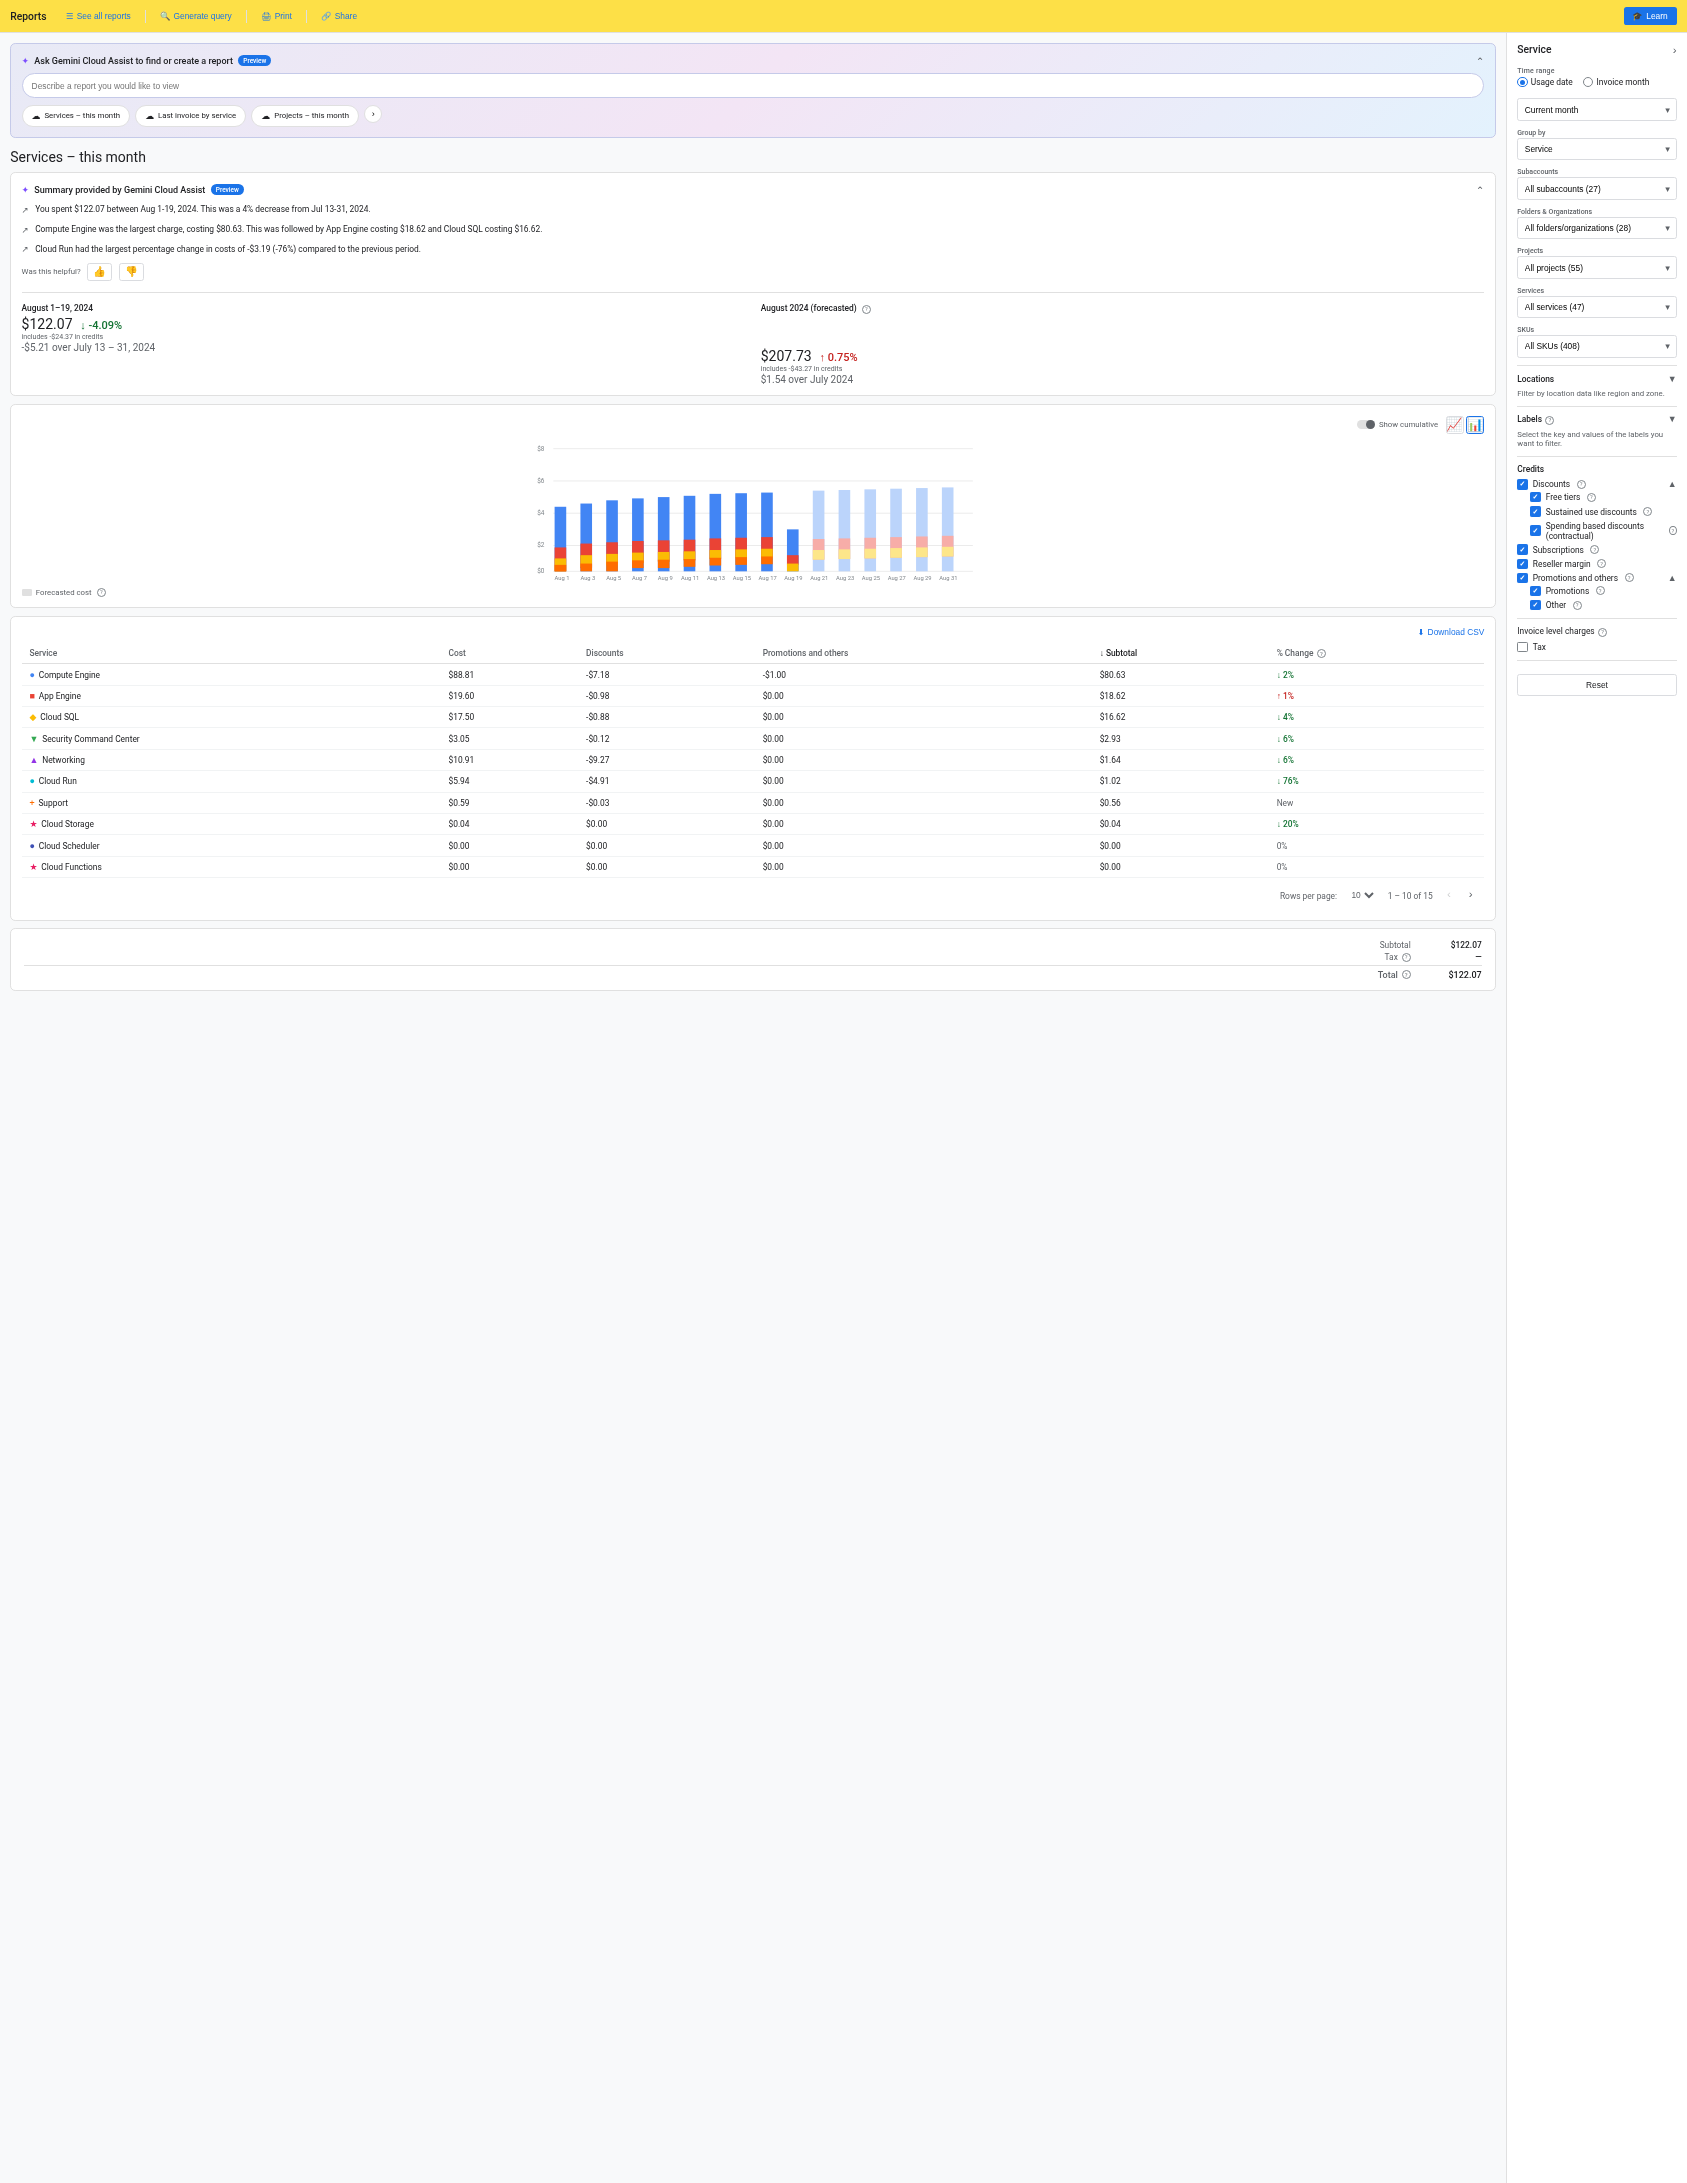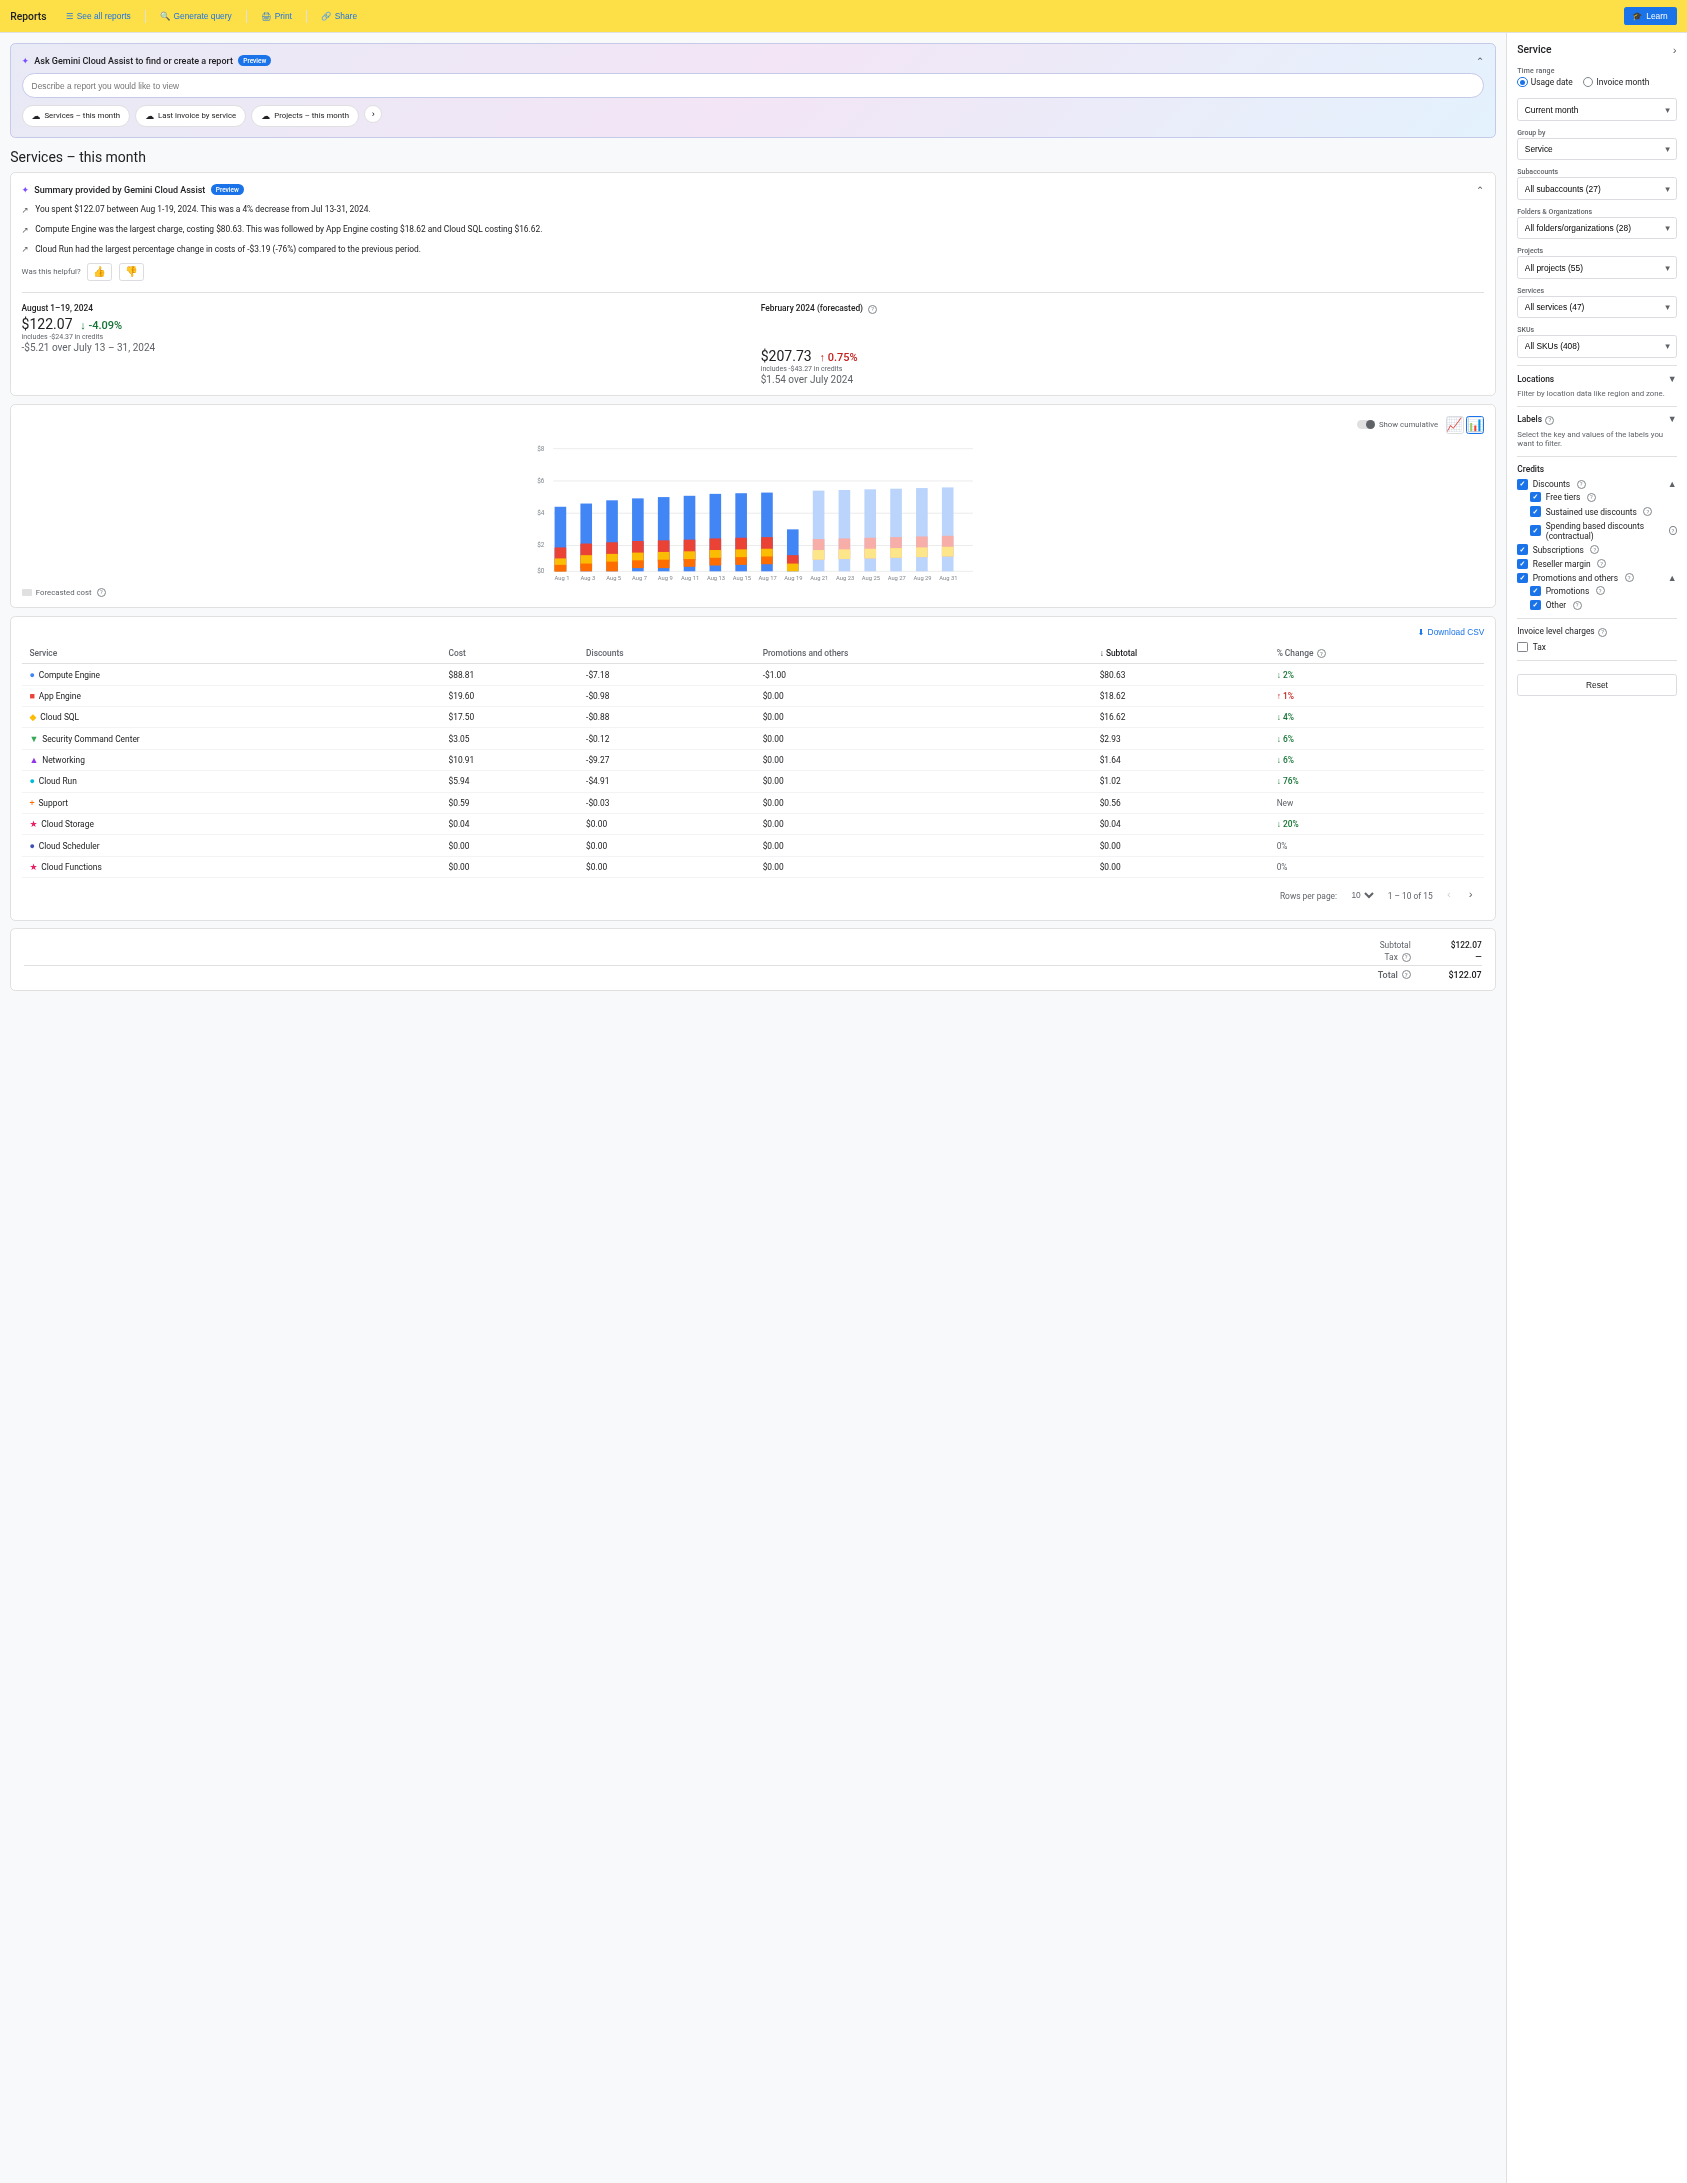--- a/index.html
+++ b/index.html
@@ -211,21 +211,21 @@
             <div class="metric-change down">
               <span>↓</span>
               <span>-4.09%</span>
             </div>
           </div>
           <div class="metric-sub">includes -$24.37 in credits</div>
           <div class="metric-change-sub">-$5.21 over July 13 – 31, 2024</div>
         </div>
         <div class="metric-block">
           <div style="display:flex;align-items:center;gap:3.9px;">
-            <div class="metric-period">February 2024 (forecasted)</div>
+            <div class="metric-period">August 2024 (forecasted)</div>
             <span class="help-icon">?</span>
           </div>
           <div style="display:flex;align-items:baseline;gap:7.8px;margin-top:32px;">
             <div class="metric-value">$207.73</div>
             <div class="metric-change up-warn">
               <span>↑</span>
               <span>0.75%</span>
             </div>
           </div>
           <div class="metric-sub">includes -$43.27 in credits</div>

